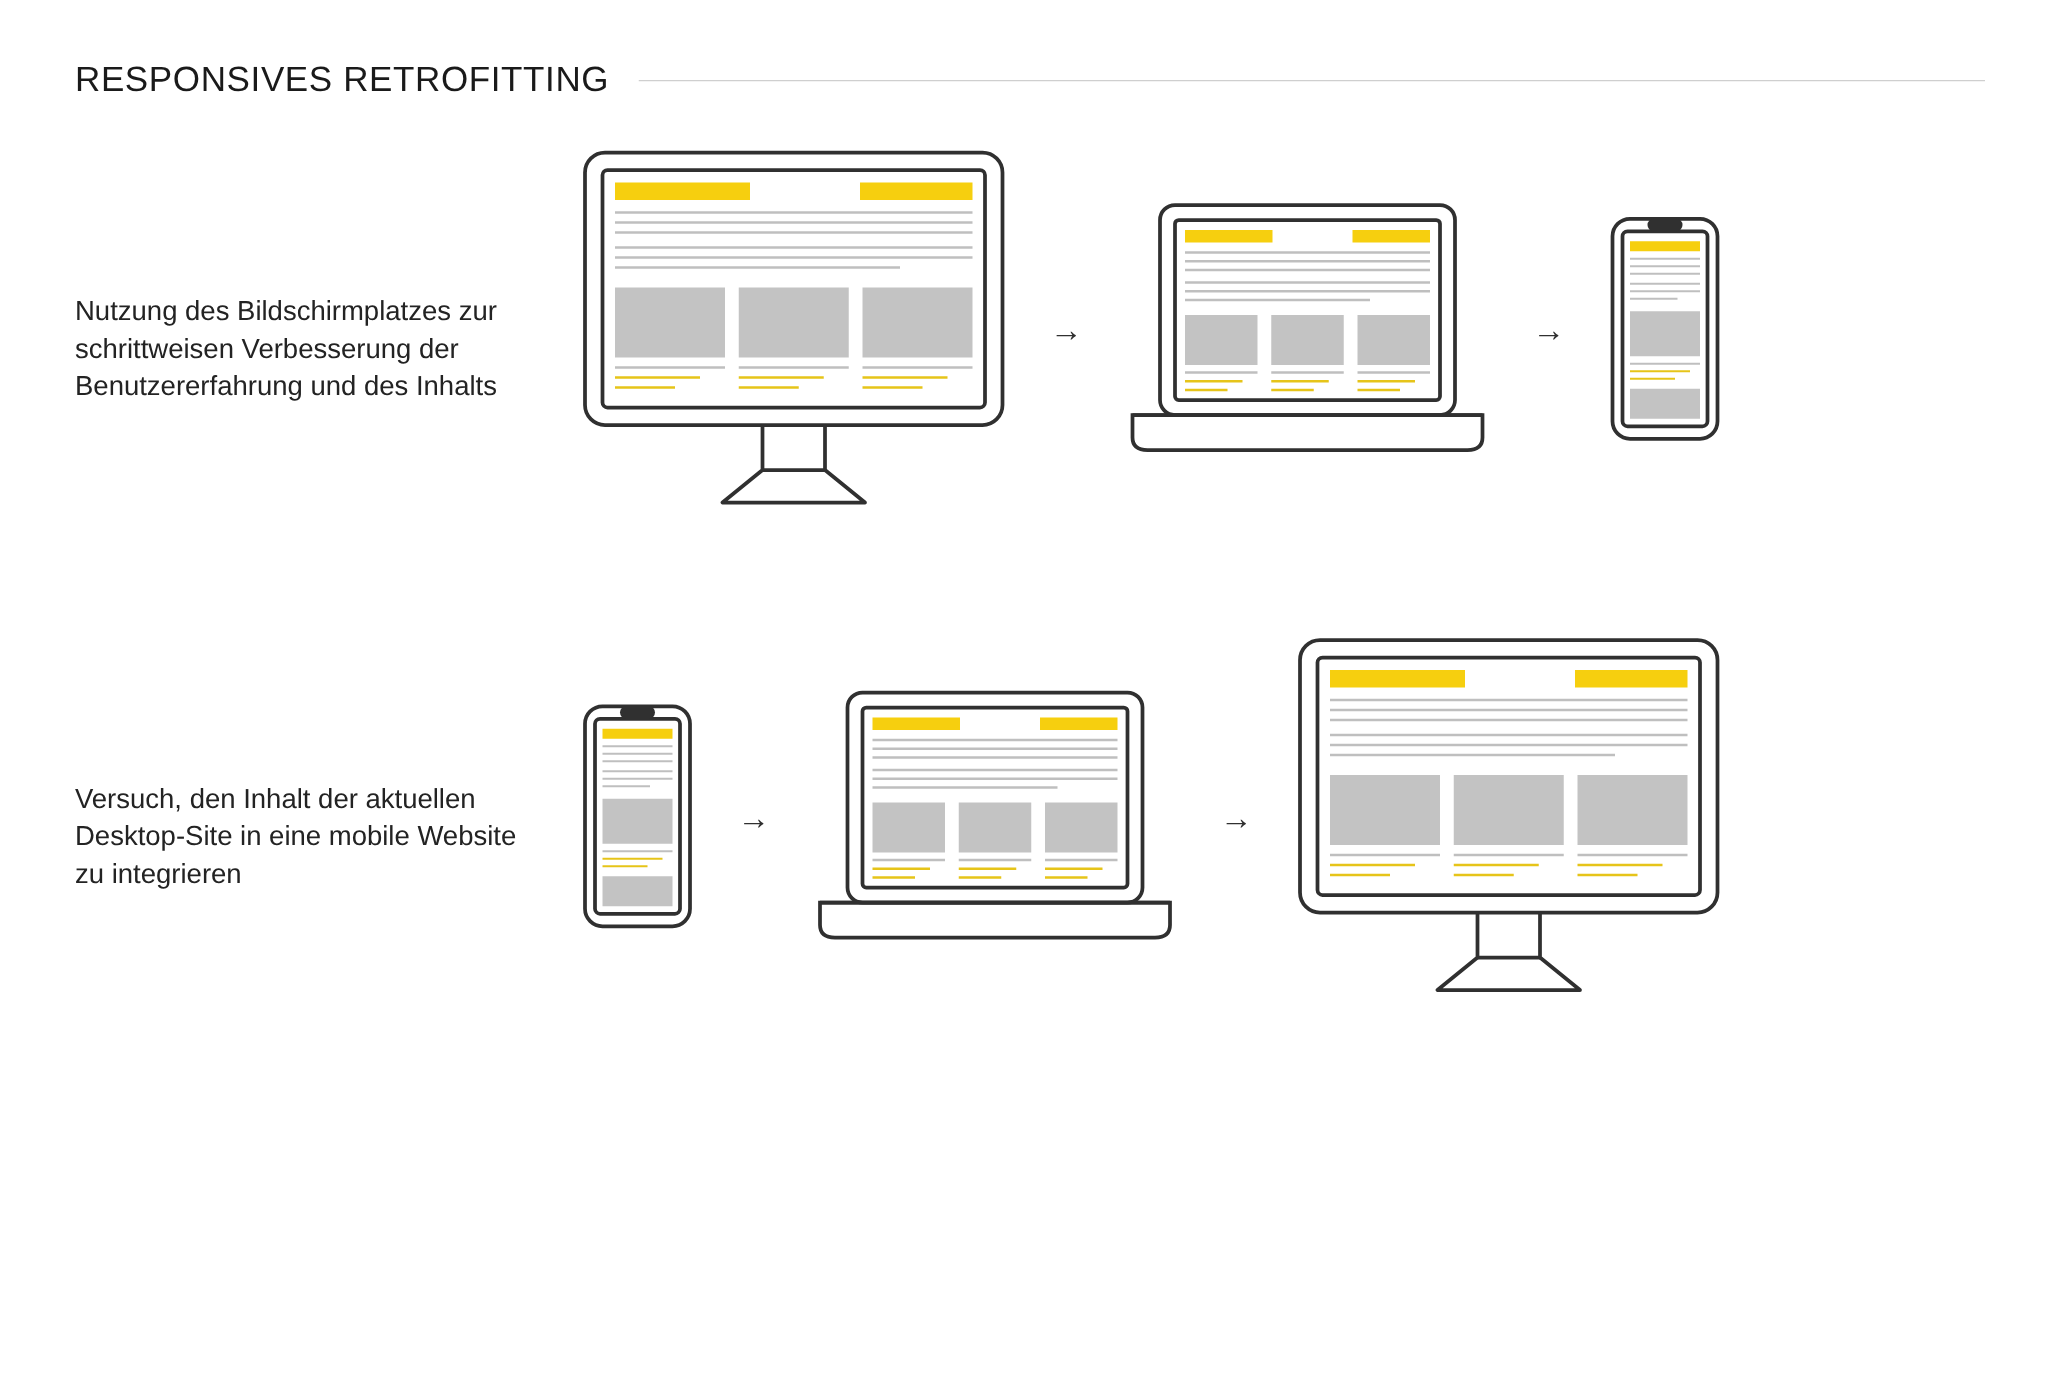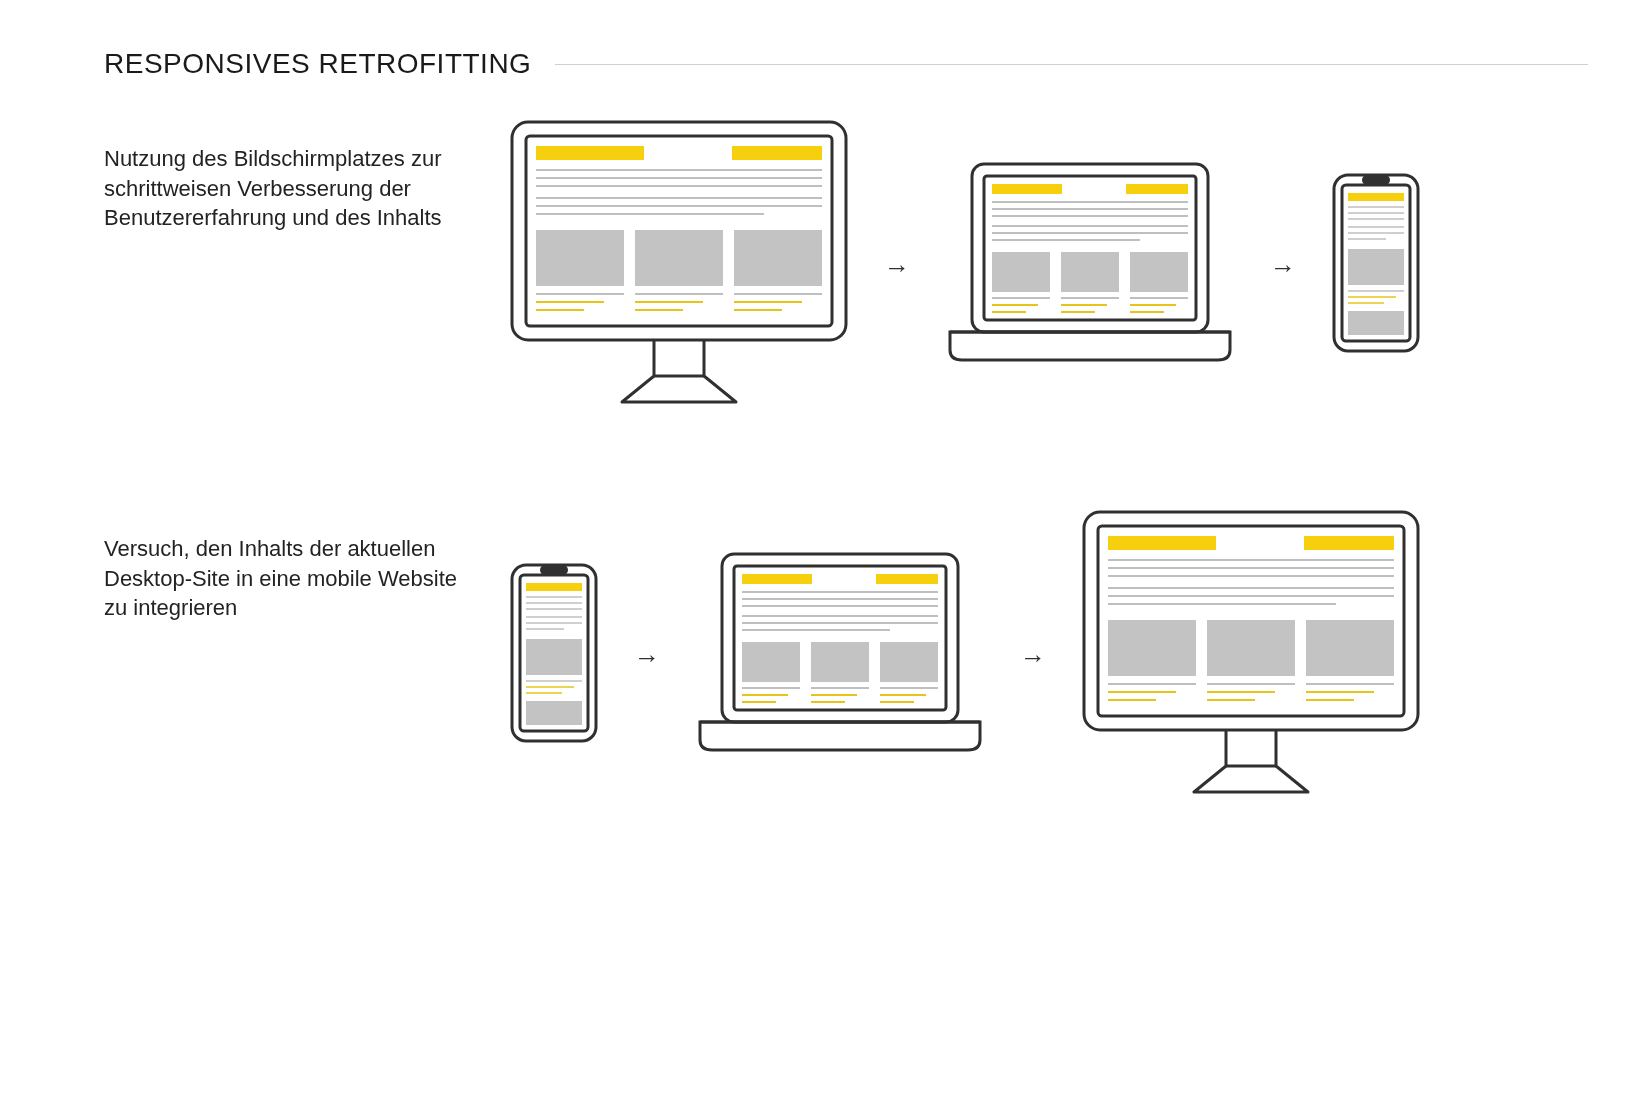--- a/index.html
+++ b/index.html
@@ -7,42 +7,41 @@
     font-family: -apple-system, "Helvetica Neue", Helvetica, Arial, sans-serif;
     background: #ffffff;
     color: #1a1a1a;
     width: 1648px;
     height: 1100px;
     padding: 48px 60px 20px 60px;
     font-weight: 300;
   }
   .section {
     margin-bottom: 120px;
-    margin-left: 44px;
   }
   .section-header {
     display: flex;
     align-items: center;
     gap: 24px;
     margin-bottom: 64px;
   }
   .section-title {
     font-size: 28px;
     font-weight: 300;
     letter-spacing: 0.5px;
     white-space: nowrap;
   }
   .section-rule {
     flex: 1 1 auto;
     height: 1px;
     background: #cfcfcf;
   }
   .section-body {
     display: flex;
-    align-items: flex-start;
+    align-items: center;
     gap: 40px;
   }
   .section-desc {
     width: 360px;
     font-size: 22px;
     line-height: 1.35;
     font-weight: 300;
     color: #232323;
     flex: 0 0 360px;
   }
@@ -189,21 +188,21 @@
           <rect x="22" y="142" width="56" height="24" fill="#c3c3c3"></rect>
         </g>
       </svg>
 
     </div>
   </div>
 </div>
 
 <div class="section">
   <div class="section-body">
-    <div class="section-desc">Versuch, den Inhalts der aktuellen Desktop-Site in eine mobile Website zu integrieren</div>
+    <div class="section-desc">Versuch, den Inhalt der aktuellen Desktop-Site in eine mobile Website zu integrieren</div>
 
     <div class="diagram">
 
       <svg width="100" height="190" viewBox="0 0 100 190">
         <g fill="none" stroke="#303030" stroke-width="3">
           <rect x="8" y="6" width="84" height="176" rx="14"></rect>
           <rect x="16" y="16" width="68" height="156" rx="4"></rect>
           <rect x="36" y="6" width="28" height="10" rx="5" fill="#303030" stroke="none"></rect>
         </g>
         <g>

